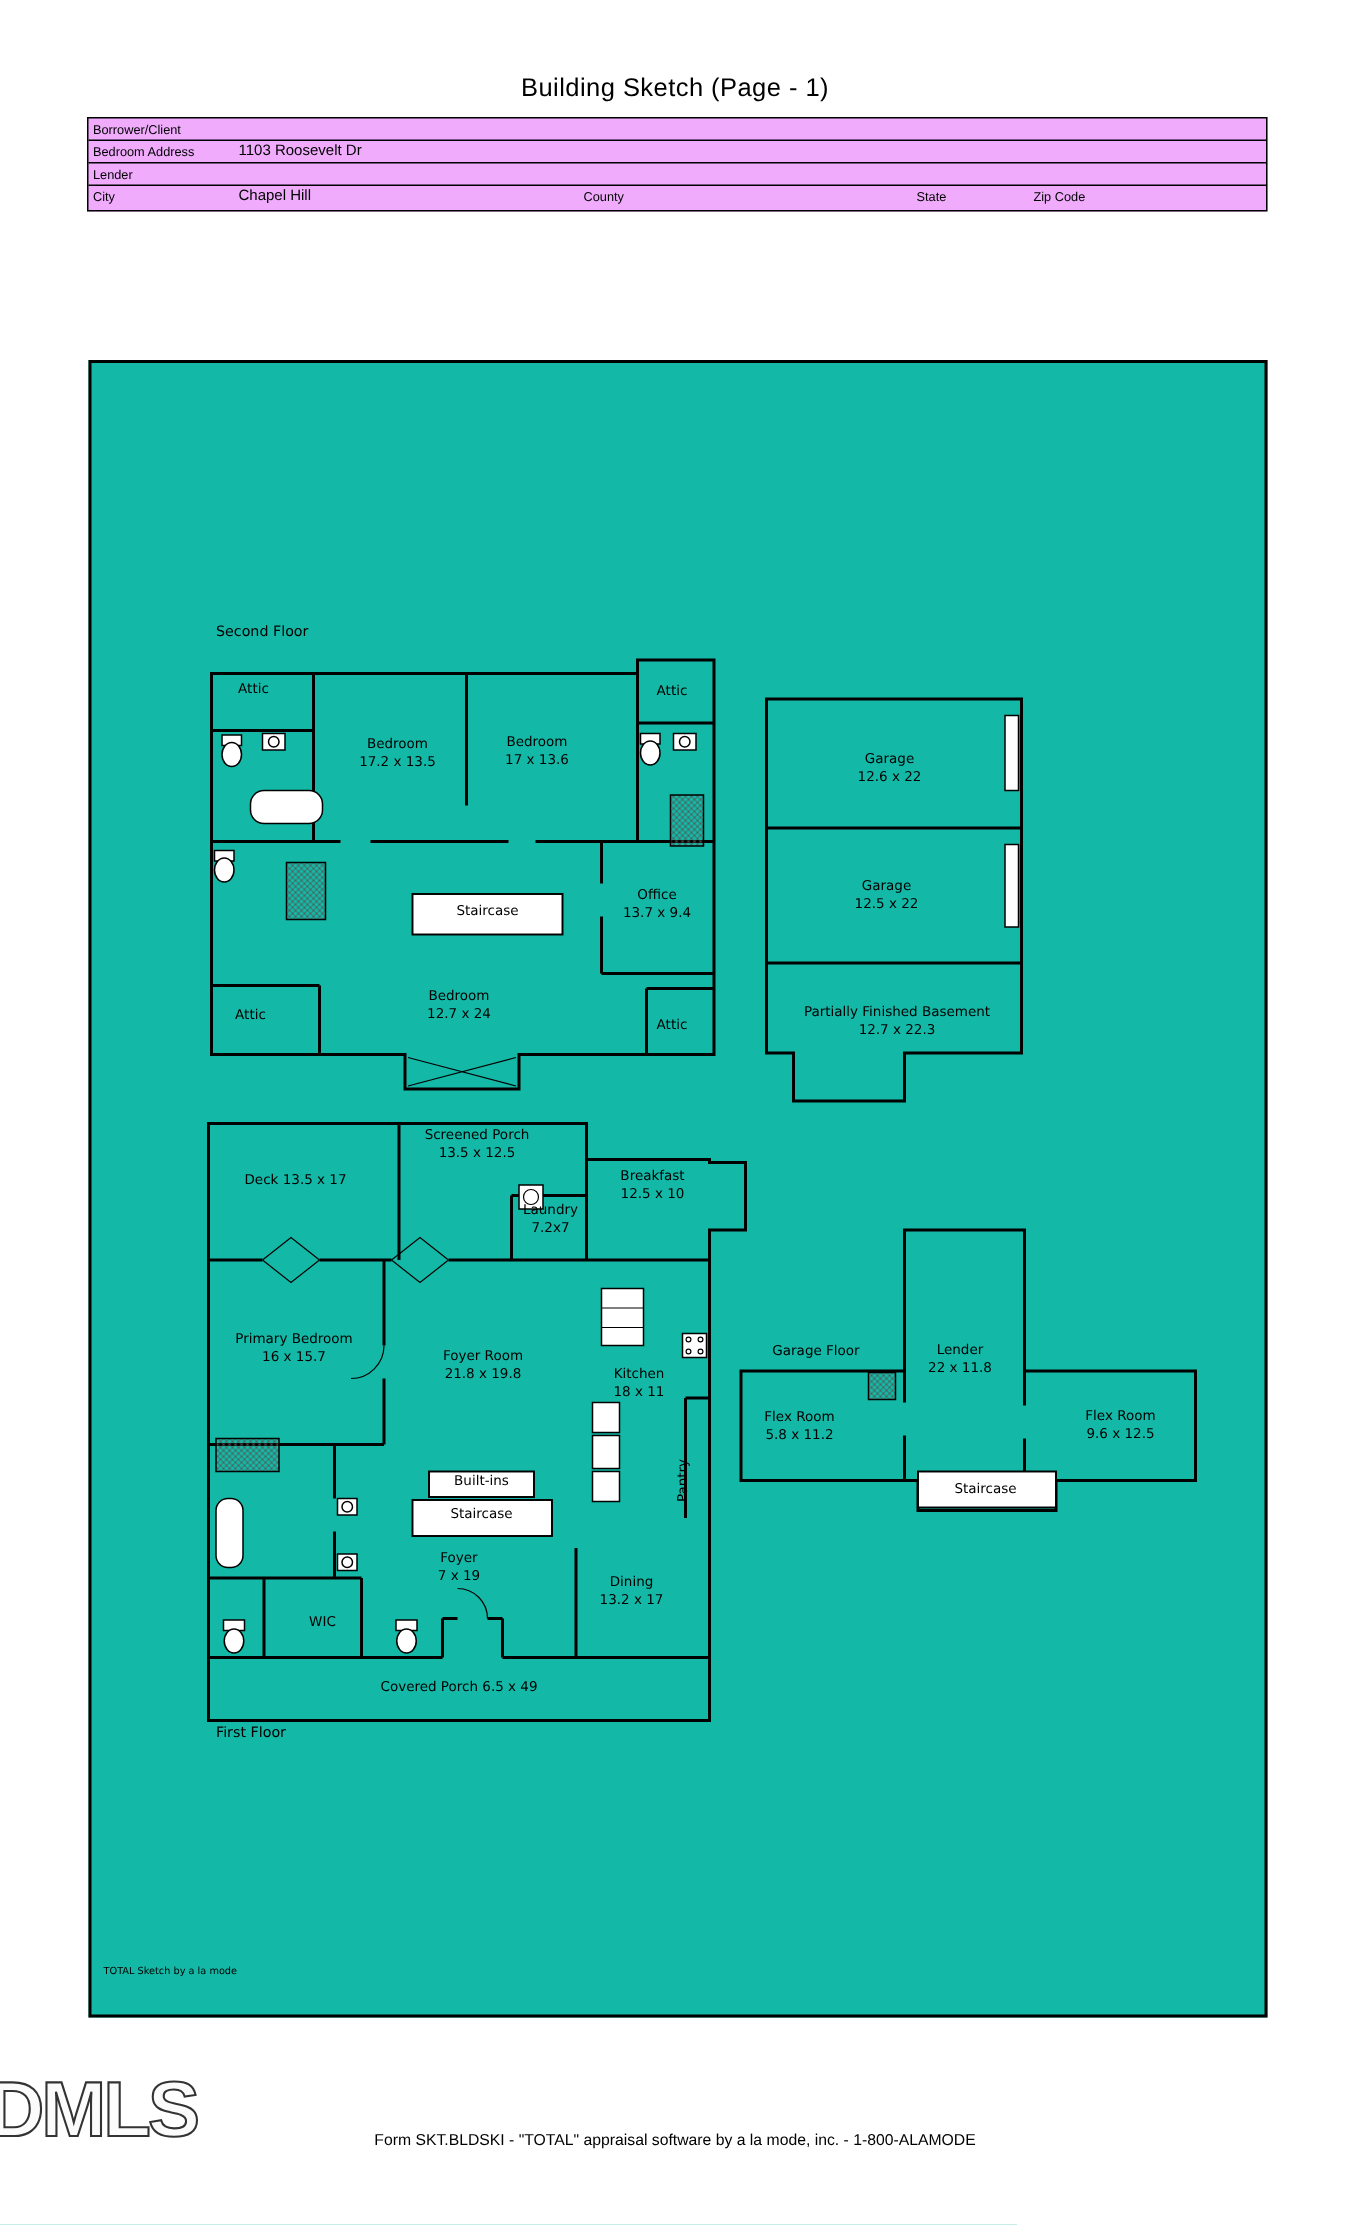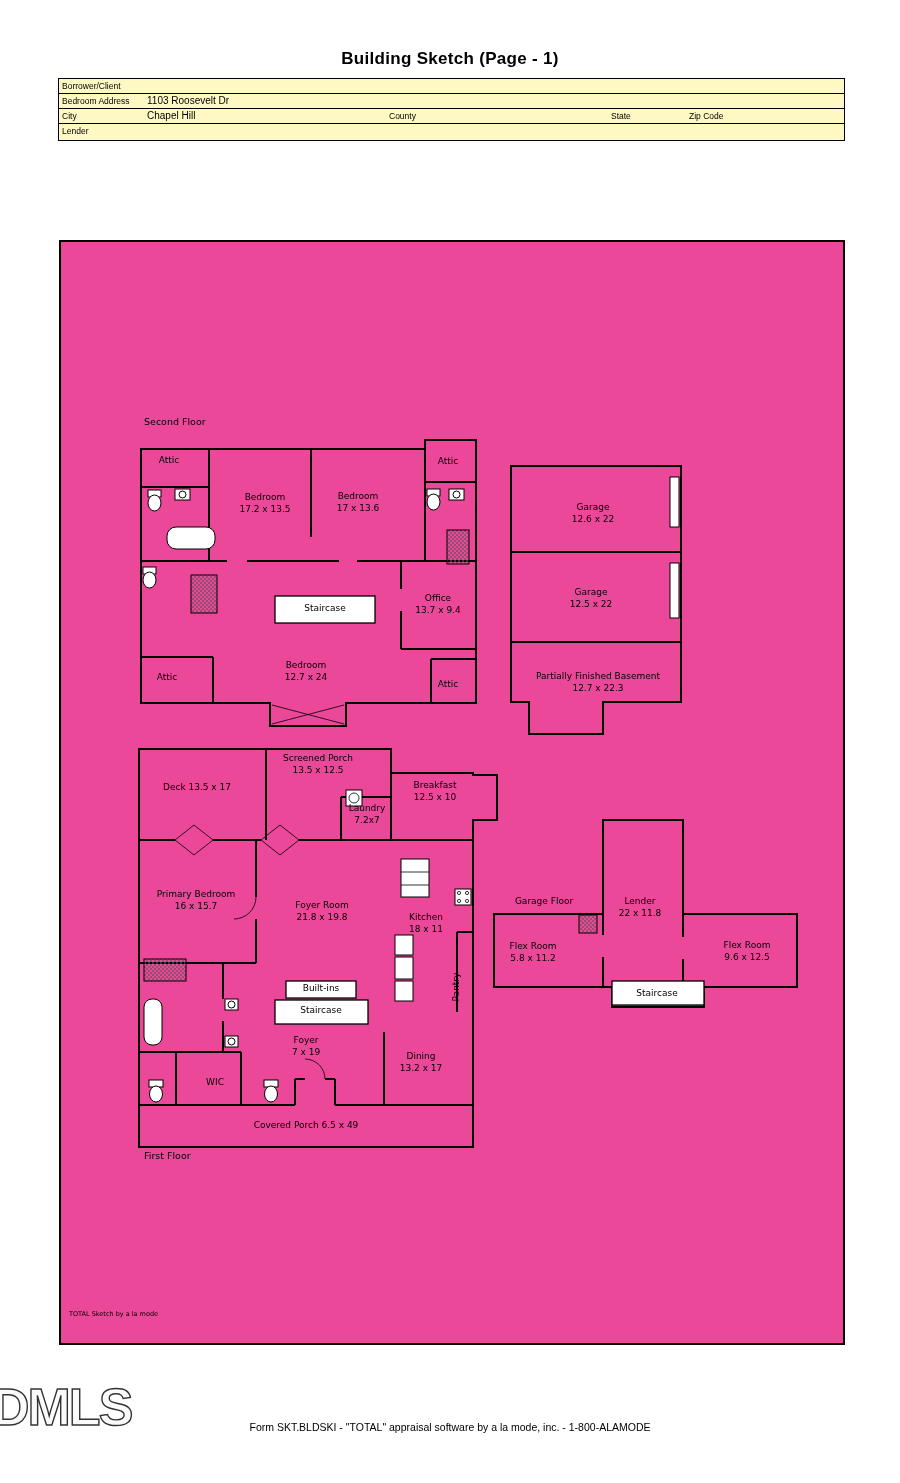--- a/index.html
+++ b/index.html
@@ -2,31 +2,31 @@
 <html><head>
 <meta charset="utf-8">
 <style>
   * { margin:0; padding:0; box-sizing:border-box; }
   html,body { background:#fff; }
   body {
     width:900px; height:1483px; position:relative;
     font-family:"Liberation Sans", sans-serif; color:#000; overflow:hidden;
   }
   .title { position:absolute; top:49px; left:0; width:100%; text-align:center;
-           font-size:17px; font-weight:bold; letter-spacing:.3px; }
+           font-size:17px; font-weight:normal; letter-spacing:.3px; }
   
-  .form { position:absolute; left:58px; top:78px; width:787px; border:1px solid #000; background:#fef9c3; }
+  .form { position:absolute; left:58px; top:78px; width:787px; border:1px solid #000; background:#f0abfc; }
   .form-row { position:relative; height:15px; border-bottom:1px solid #000; }
   .form-row:last-child { border-bottom:none; height:16px; }
   .f-label { position:absolute; left:3px; top:2px; font-size:8.5px; white-space:nowrap; }
-  .f-value { position:absolute; left:88px; top:1px; font-size:10px; white-space:nowrap; }
+  .f-value { position:absolute; left:100px; top:1px; font-size:10px; white-space:nowrap; }
   .f-col   { position:absolute; top:2px; font-size:8.5px; white-space:nowrap; }
   
   .sketch { position:absolute; left:59px; top:240px; width:786px; height:1105px;
-            border:2px solid #000; background:#ec4899; }
+            border:2px solid #000; background:#14b8a6; }
   .sketch svg { position:absolute; overflow:visible; }
   .wall { fill:none; stroke:#000; stroke-width:2; }
   .wall-thin { fill:#fff; stroke:#000; stroke-width:1.3; }
   .fix  { fill:#fff; stroke:#000; stroke-width:1; }
   .thin { fill:none; stroke:#000; stroke-width:.8; }
   .lbl { position:absolute; transform:translate(-50%,-50%); text-align:center;
          font-size:9px; line-height:11.5px; white-space:nowrap;
          font-family:"DejaVu Sans", sans-serif; }
   .rot { transform:translate(-50%,-50%) rotate(-90deg); }
   .floor-label { position:absolute; font-size:9.5px; white-space:nowrap;
@@ -47,28 +47,28 @@
 
 <div class="form">
   <div class="form-row">
     <span class="f-label">Borrower/Client</span>
   </div>
   <div class="form-row">
     <span class="f-label">Bedroom Address</span>
     <span class="f-value">1103 Roosevelt Dr</span>
   </div>
   <div class="form-row">
+    <span class="f-label">Lender</span>
+  </div>
+  <div class="form-row">
     <span class="f-label">City</span>
     <span class="f-value">Chapel Hill</span>
     <span class="f-col" style="left:330px">County</span>
     <span class="f-col" style="left:552px">State</span>
     <span class="f-col" style="left:630px">Zip Code</span>
-  </div>
-  <div class="form-row">
-    <span class="f-label">Lender</span>
   </div>
 </div>
 
 <div class="sketch">
 
   <svg style="left:78px;top:195px" width="340" height="292" viewBox="0 0 340 292">
     <defs>
       <pattern id="h1" width="4" height="4" patternUnits="userSpaceOnUse">
         <path d="M0 0L4 4M0 4L4 0" stroke="#555" stroke-width="0.6"></path>
       </pattern>

